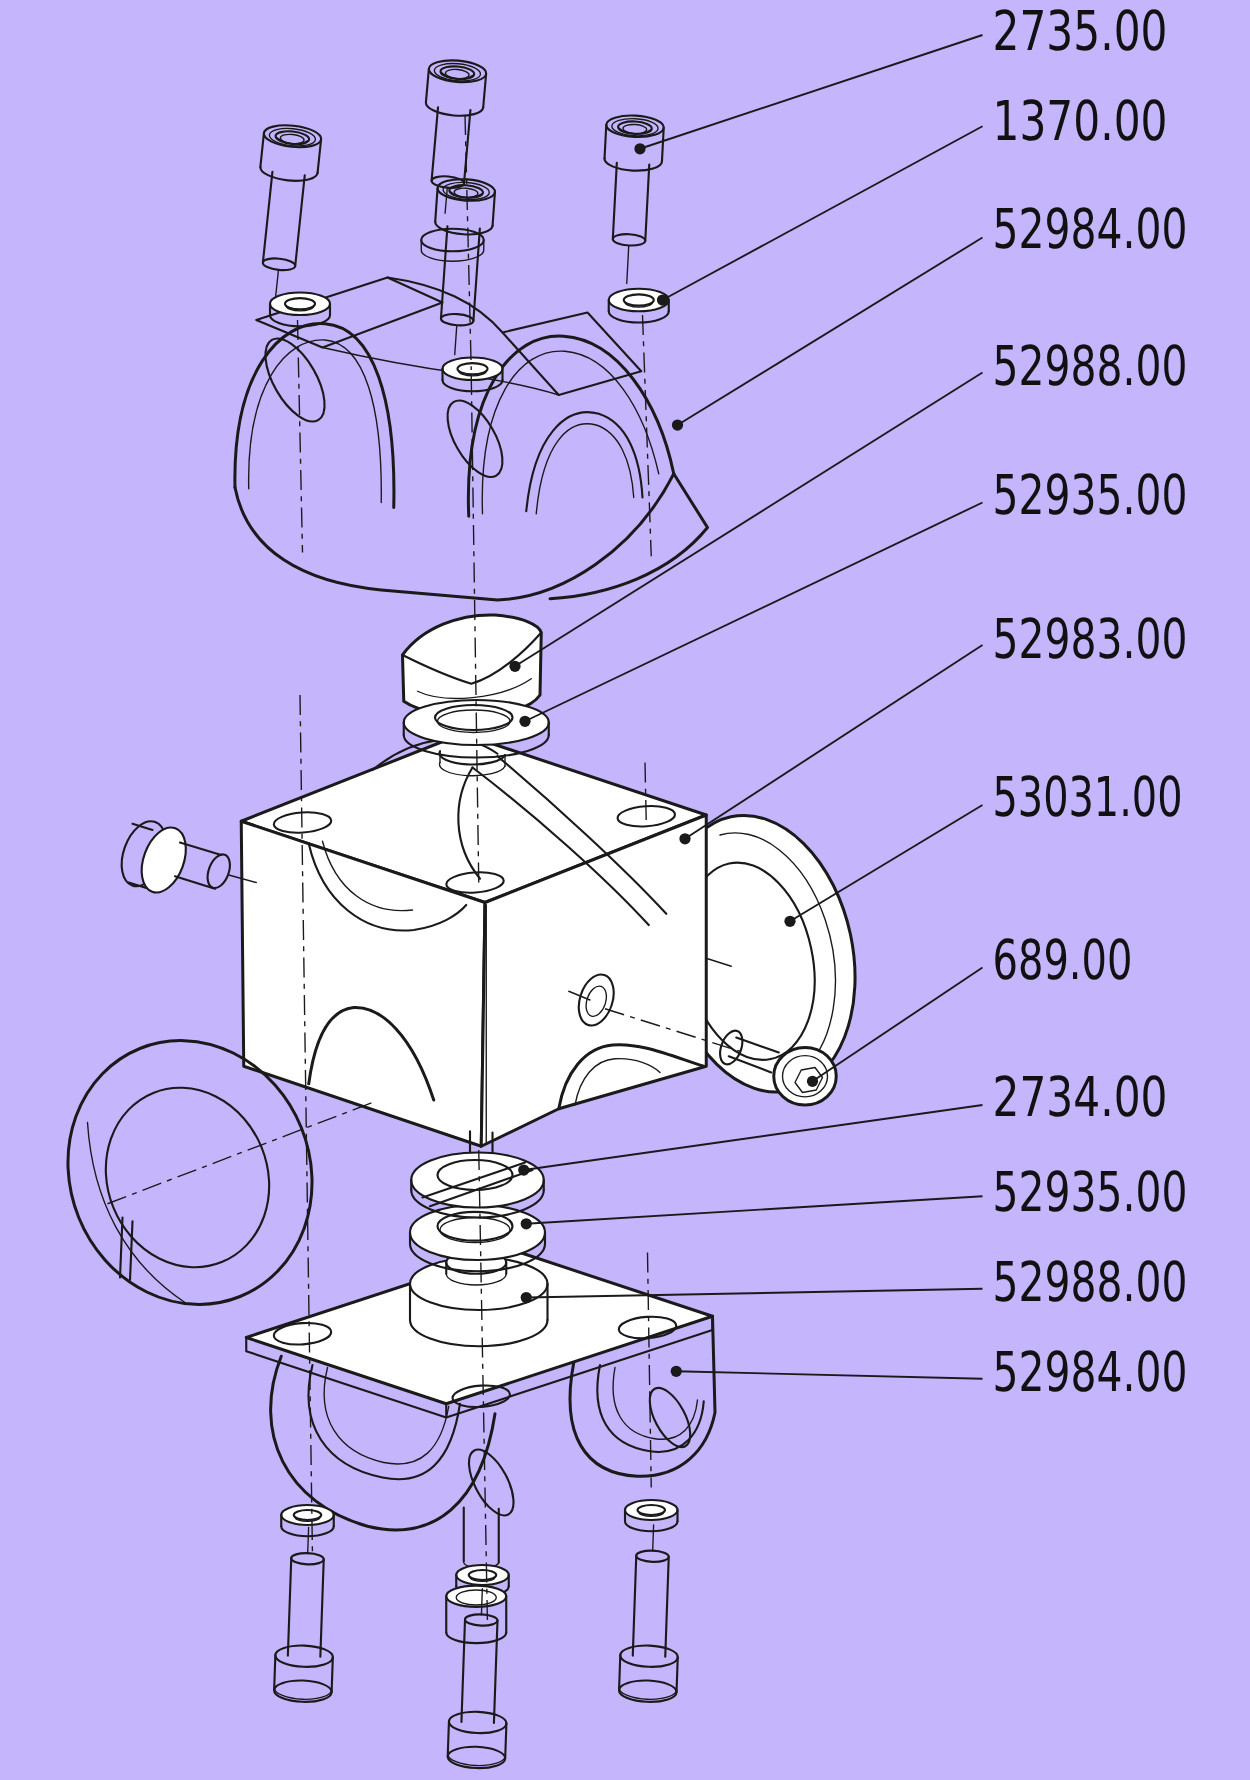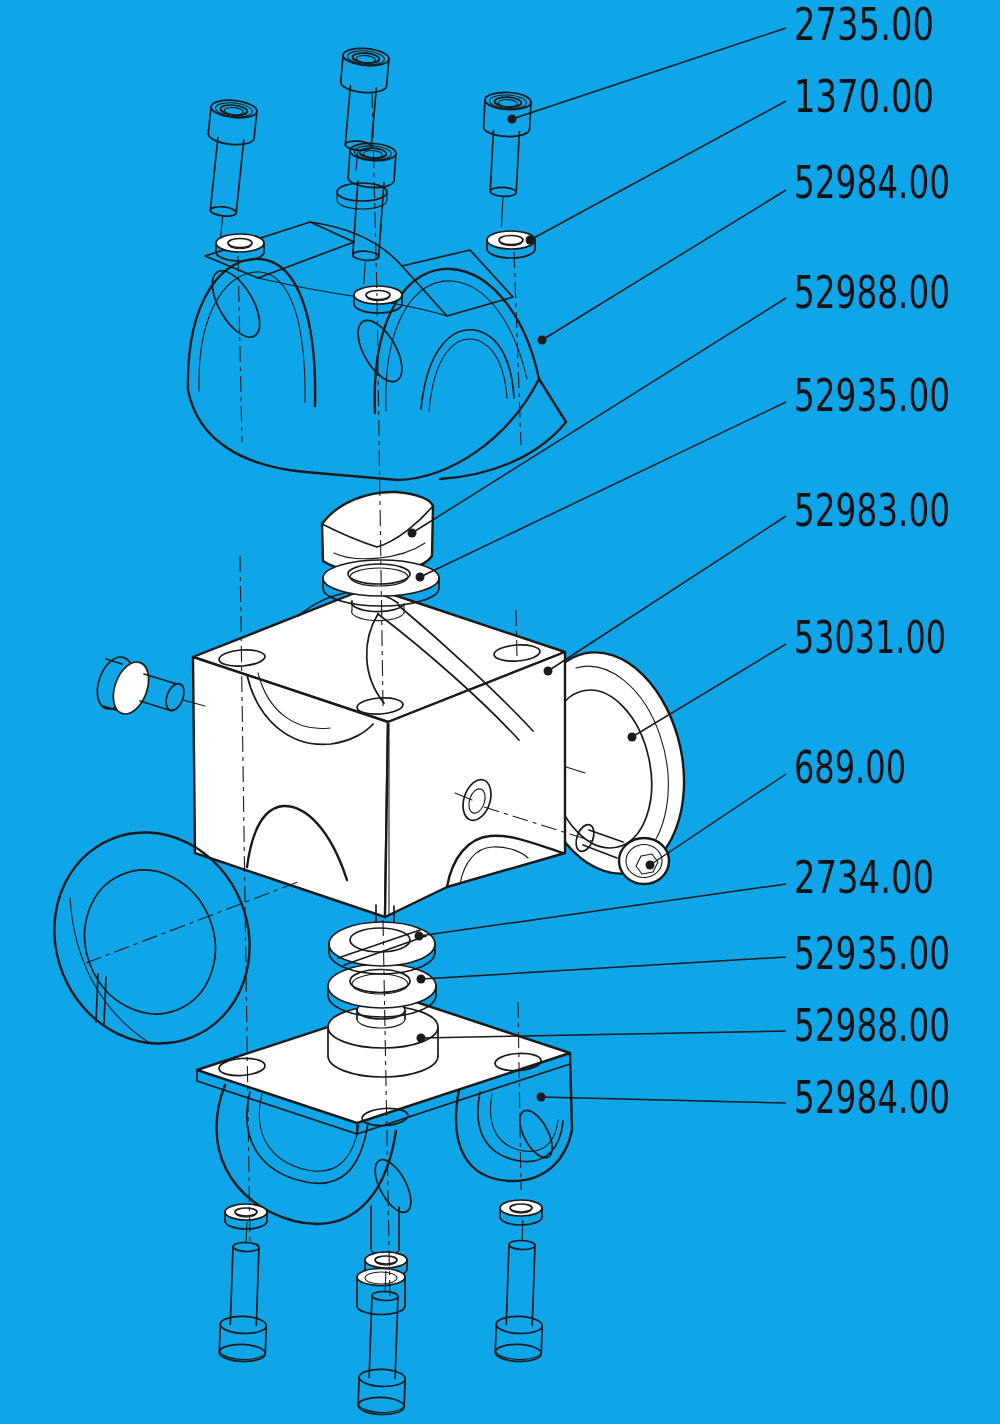--- a/index.html
+++ b/index.html
@@ -1,16 +1,16 @@
 <!DOCTYPE html>
 <html><head>
 <meta charset="utf-8">
 <style>
   html,body{margin:0;padding:0;background:#ffffff;}
-  .stage{position:relative;width:1000px;height:1424px;background:#0ea5e9;overflow:hidden;}
+  .stage{position:relative;width:1000px;height:1424px;background:#c4b5fd;overflow:hidden;}
   svg{display:block;}
   .ln{fill:none;stroke:#1a1a1a;stroke-linejoin:round;stroke-linecap:round;}
   .s1{stroke-width:2.4;}
   .s2{stroke-width:1.7;}
   .s3{stroke-width:1.1;}
   .fw{fill:#ffffff;}
   .cl{fill:none;stroke:#1a1a1a;stroke-width:1.1;stroke-dasharray:16 5 4 5;}
   .ld{fill:none;stroke:#1a1a1a;stroke-width:1.5;}
   .dt{fill:#1a1a1a;stroke:none;}
   text.callout{font-family:"DejaVu Sans","Liberation Sans",sans-serif;font-size:44px;fill:#111111;}

